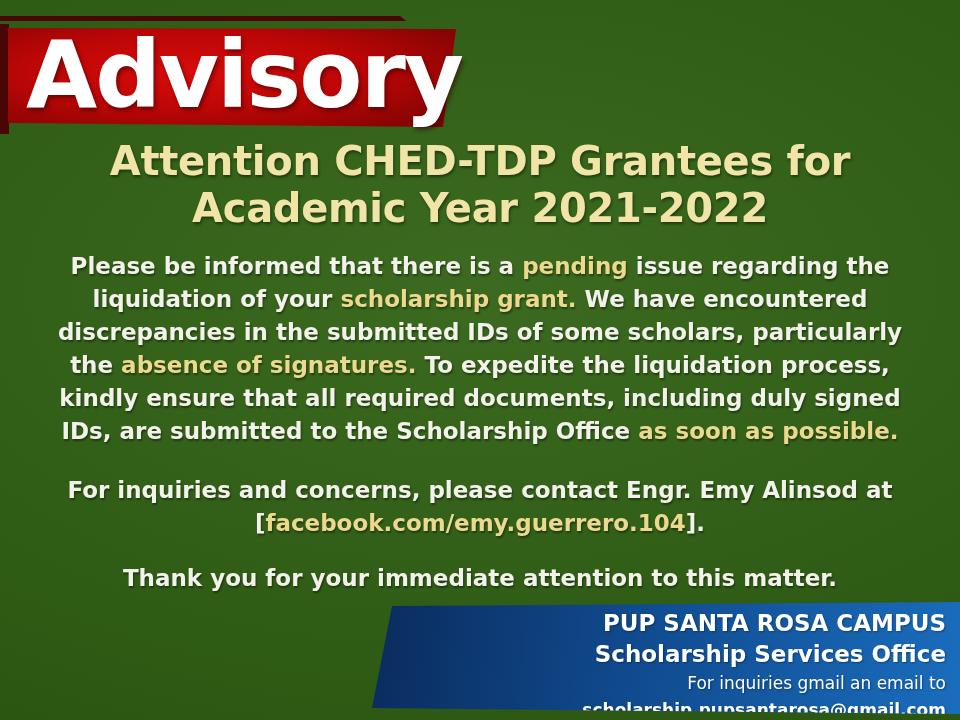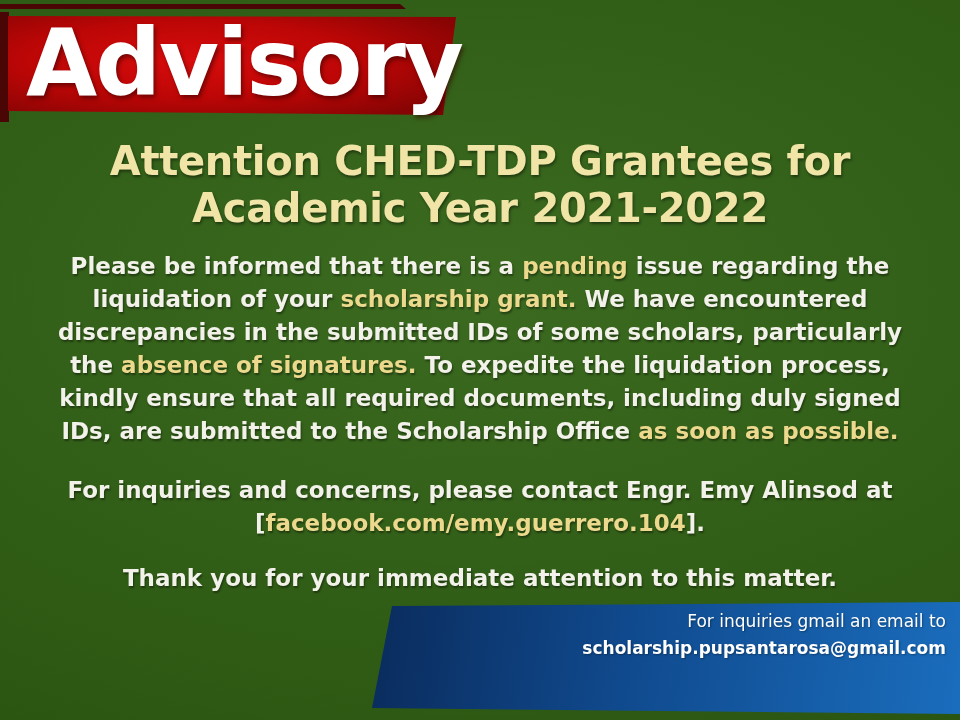--- a/index.html
+++ b/index.html
@@ -9,21 +9,21 @@
   }
   .bg{
     position:absolute;inset:0;width:960px;height:720px;
     background:radial-gradient(ellipse 130% 95% at 50% 40%,
       var(--background-green-center,#3b6a20) 0%,
       #305d16 50%,
       var(--background-green-edge,#254e0d) 100%);
   }
 
   
-  .ribbon-wrap{position:absolute;left:0;top:4px;width:470px;height:132px;}
+  .ribbon-wrap{position:absolute;left:0;top:16px;width:470px;height:132px;}
   .ribbon-back-top{
     position:absolute;left:0;top:0;width:410px;height:6px;
     background:var(--ribbon-back-maroon,#4a0505);
     clip-path:polygon(0 0,400px 0,406px 5px,0 5px);
   }
   .ribbon-back-left{
     position:absolute;left:0;top:8px;width:9px;height:110px;
     background:var(--ribbon-back-maroon,#4a0505);
   }
   .ribbon-main{
@@ -94,17 +94,19 @@
 
   <div class="para p1"><span>Please be informed that there is a </span><span class="hl">pending</span><span> issue regarding the liquidation of your </span><span class="hl">scholarship grant.</span><span> We have encountered discrepancies in the submitted IDs of some scholars, particularly the </span><span class="hl">absence of signatures.</span><span> To expedite the liquidation process, kindly ensure that all required documents, including duly signed IDs, are submitted to the Scholarship Office </span><span class="hl">as soon as possible.</span></div>
 
   <div class="para p2"><span>For inquiries and concerns, please contact Engr. Emy Alinsod at [</span><span class="hl">facebook.com/emy.guerrero.104</span><span>].</span></div>
 
   <div class="para p3"><span>Thank you for your immediate attention to this matter.</span></div>
 </div>
 
 <div class="footer-banner">
   <div class="footer-text">
+    <div class="footer-line1">PUP SANTA ROSA CAMPUS</div>
+    <div class="footer-line2">Scholarship Services Office</div>
     <div class="footer-line3">
       <span>For inquiries gmail an email to </span><span class="email">scholarship.pupsantarosa@gmail.com</span>
     </div>
   </div>
 </div>
 
 </body></html>

